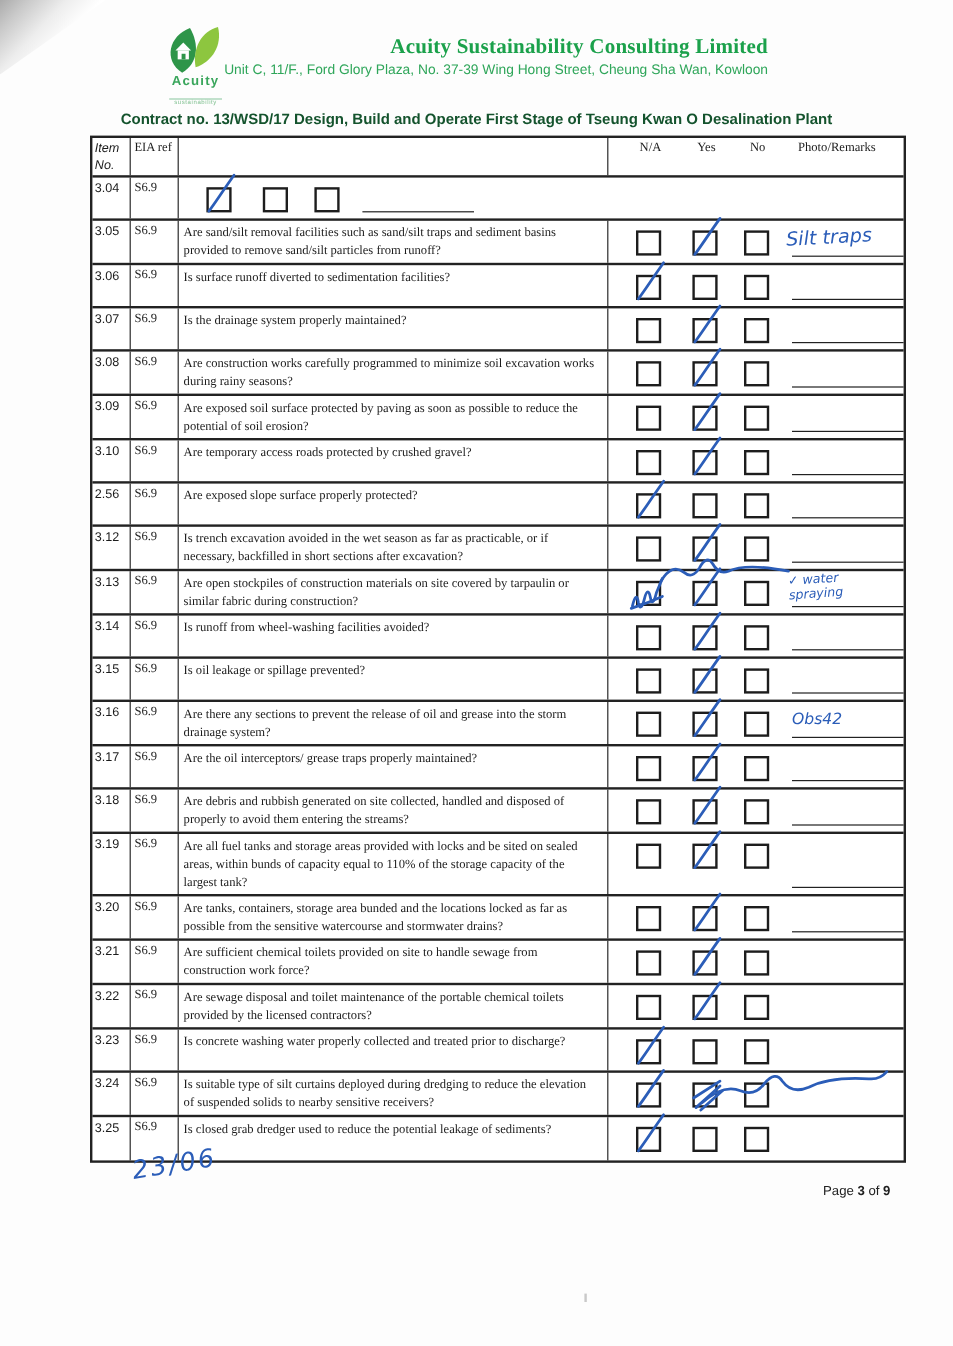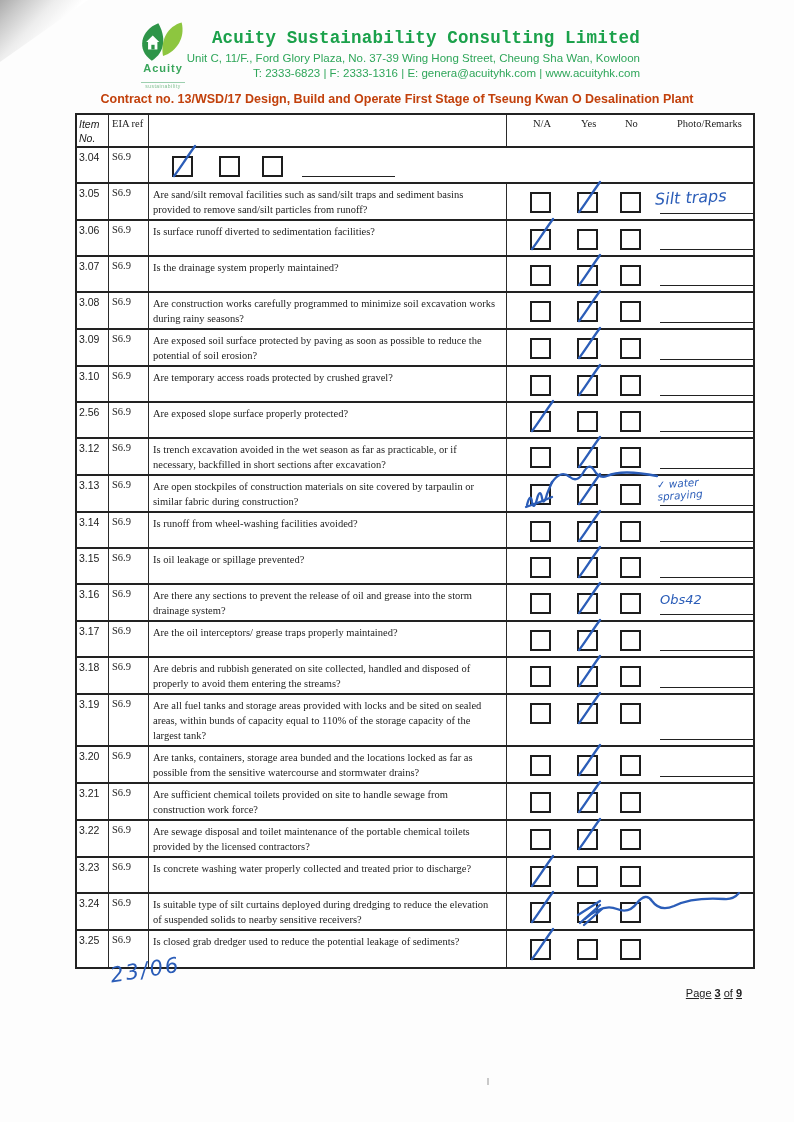--- a/index.html
+++ b/index.html
@@ -15,45 +15,45 @@
 
   
   .logo-wrap { position:absolute; left:124px; top:22px; width:78px; text-align:center; }
   .logo-wrap svg { width:56px; height:40px; display:block; margin:0 auto; }
   .logo-name { font-family:"Liberation Sans",sans-serif; font-weight:bold; font-size:11px;
                color:#3aa65c; letter-spacing:1px; }
   .logo-tag { font-family:"Liberation Sans",sans-serif; font-size:5px; color:#7dbf8e;
               letter-spacing:.5px; border-top:1px solid #9ccfae; display:inline-block; padding:0 4px; }
 
   .header-text { position:absolute; left:150px; top:28px; width:490px; text-align:right; }
-  .company-name { font-family:Liberation Mono, monospace; font-weight:bold; font-size:17.5px;
+  .company-name { font-family:Liberation Serif, serif; font-weight:bold; font-size:17.5px;
                   color:var(--green); letter-spacing:.2px; margin-bottom:3px; }
   .addr-line, .contact-line { font-family:"Liberation Sans",sans-serif; font-size:11.5px;
                   color:var(--green2); line-height:15px; }
 
   .contract-title { position:absolute; top:92px; left:0; width:100%; text-align:center;
-    font-family:"Liberation Sans",sans-serif; font-weight:bold; font-size:12.5px; color:#c2410c; }
+    font-family:"Liberation Sans",sans-serif; font-weight:bold; font-size:12.5px; color:#14532d; }
 
   
   .checklist { position:absolute; top:113px; left:75px; width:680px; border:2px solid #222; background:#fff; }
   .t-row { display:grid; grid-template-columns:32px 40px 358px 1fr; border-bottom:2px solid #222; min-height:36px; }
   .t-row:last-child { border-bottom:none; }
   .t-head { min-height:33px; }
   .c-item, .c-eia, .c-q { border-right:1.5px solid var(--line); }
   .c-item { font-family:"Liberation Sans",sans-serif; font-size:10.5px; padding:3px 1px 0 2px; }
   .c-eia  { font-size:10.5px; padding:3px 1px 16px 3px; }
   .c-q    { font-size:10.5px; line-height:15px; padding:3px 8px 2px 4px; }
   .c-checks { position:relative; }
 
   .h-item { display:flex; flex-direction:column; justify-content:space-between; padding-bottom:2px;font-style:italic; }
   .h-label { position:absolute; top:3px; font-size:10.5px; }
   .h-na  { left:26px; }
   .h-yes { left:74px; }
   .h-no  { left:118px; }
-  .h-rk  { left:158px;margin-left:12px; }
+  .h-rk  { left:158px; }
 
   .cbox { position:absolute; top:8px; width:21px; height:21px; border:2px solid #1d1d1d; background:#fff; }
   .cb-na  { left:23px; }
   .cb-yes { left:70px; }
   .cb-no  { left:113px; }
 
   .rk-line { position:absolute; left:153px; width:93px; bottom:5px; border-bottom:1.5px solid #222; }
 
   .pen { position:absolute; pointer-events:none; z-index:3; overflow:visible; }
   .pen path { stroke:var(--pen); stroke-width:2.3; fill:none; stroke-linecap:round; stroke-linejoin:round; }
@@ -66,21 +66,21 @@
   .rk { position:absolute; z-index:4; color:var(--pen); font-family:"DejaVu Sans",sans-serif;
         font-style:italic; white-space:pre-line; }
   .rk-large { left:148px; top:4px; font-size:16px; transform:rotate(-3deg); }
   .rk-two   { left:150px; top:1px; font-size:10.5px; line-height:12px; transform:rotate(-4deg); }
   .rk-med   { left:153px; top:7px; font-size:13px; }
 
   
   .hw-date { position:absolute; left:110px; top:958px; font-family:"DejaVu Sans",sans-serif;
              font-style:italic; font-size:21px; color:var(--pen); transform:rotate(-9deg); letter-spacing:2px; }
   .page-label { position:absolute; right:52px; top:987px; font-family:"Liberation Sans",sans-serif;
-                font-size:11px; color:#222;text-decoration:underline; }
+                font-size:11px; color:#222; }
   .page-label .b { font-weight:bold; }
   .page-label span { margin-left:3px; }
   .smudge { position:absolute; left:487px; top:1078px; width:2px; height:7px; background:#c9c9c9; }
 </style>
 </head>
 <body>
 
 <div class="corner-fold"></div>
 
 <div class="logo-wrap">
@@ -91,21 +91,20 @@
     <rect x="14" y="21" width="10" height="8" fill="#ffffff"></rect>
     <rect x="17.5" y="24" width="3.5" height="5" fill="#2e9549"></rect>
   </svg>
   <div class="logo-name">Acuity</div>
   <div class="logo-tag">sustainability</div>
 </div>
 
 <div class="header-text">
   <div class="company-name">Acuity Sustainability Consulting Limited</div>
   <div class="addr-line">Unit C, 11/F., Ford Glory Plaza, No. 37-39 Wing Hong Street, Cheung Sha Wan, Kowloon</div>
-  <div class="contact-line">T: 2333-6823  |  F: 2333-1316  |  E: genera@acuityhk.com  |  www.acuityhk.com</div>
 </div>
 
 <div class="contract-title">Contract no.  13/WSD/17 Design, Build and Operate First Stage of Tseung Kwan O Desalination Plant</div>
 
 <div class="checklist">
   <div class="t-row t-head">
     <div class="c-item h-item">
       <span>Item</span>
       <span>No.</span>
     </div>

